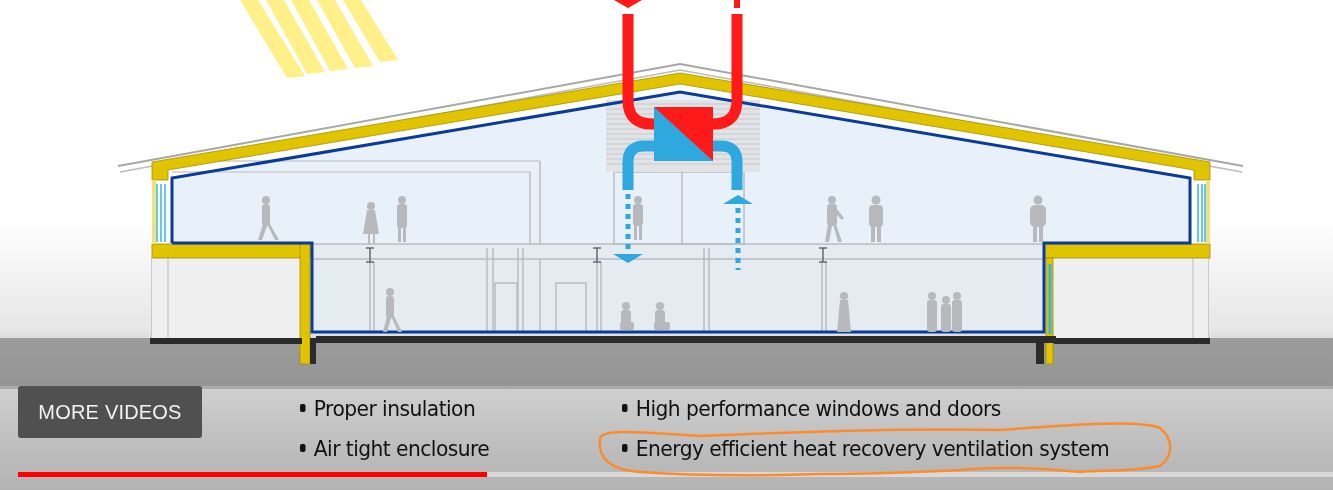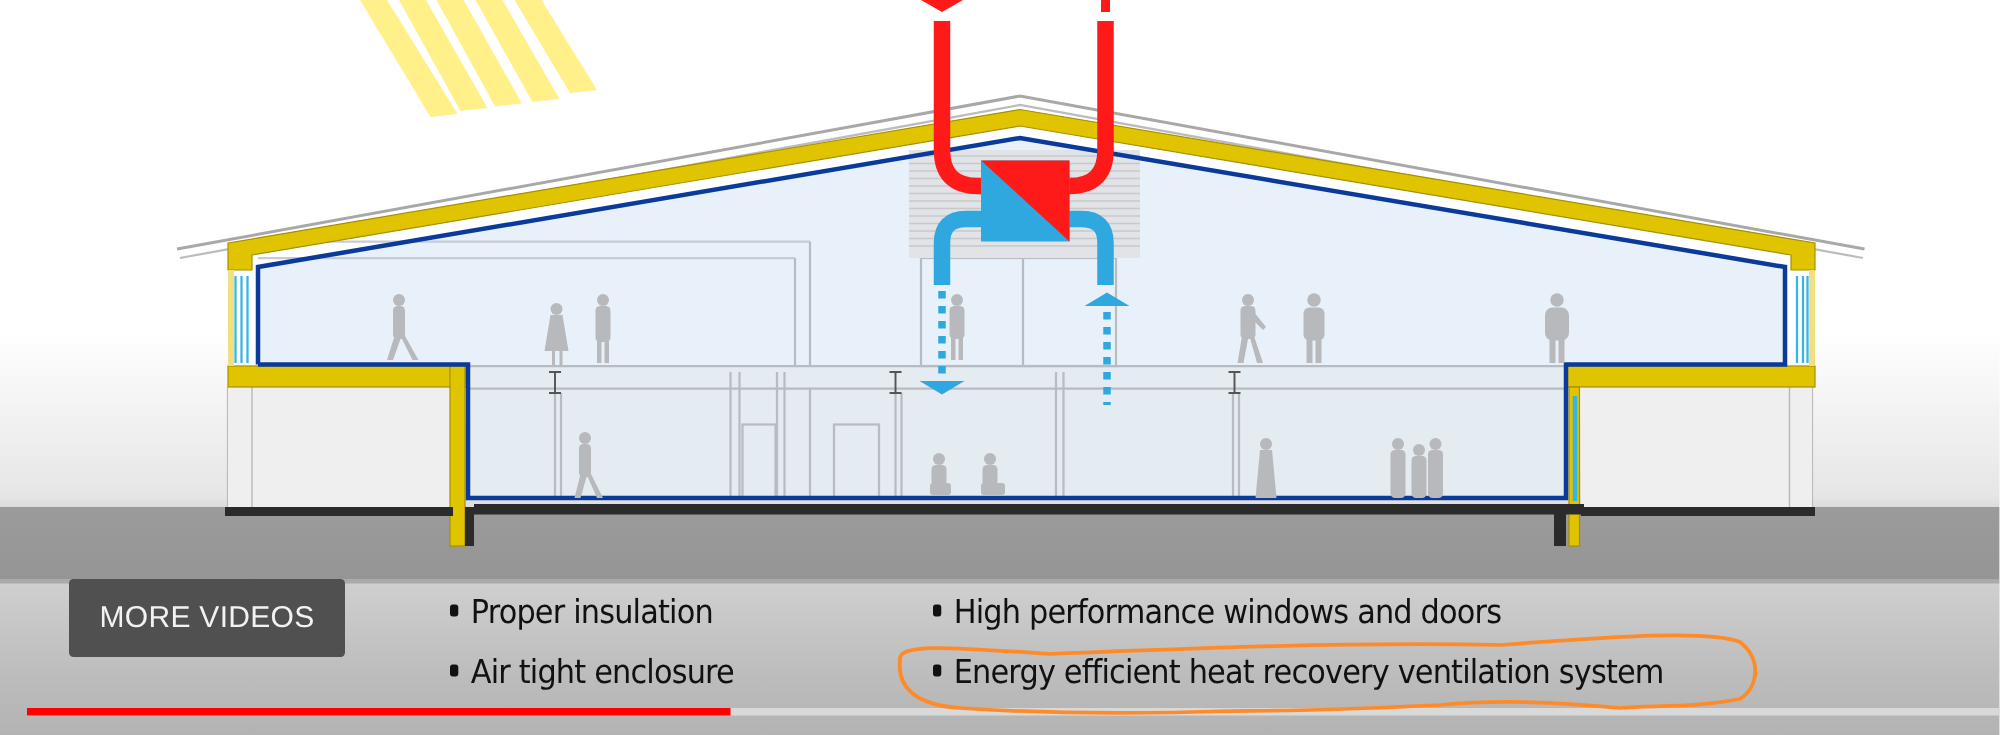--- a/index.html
+++ b/index.html
@@ -9,21 +9,21 @@
             background: linear-gradient(#ffffff 0px, #ffffff 220px, #e6e6e6 330px, #dcdcdc 338px); }
   .ground { position:absolute; left:0; top:338px; width:1333px; height:48px;
             background: linear-gradient(#9b9b9b, #959595); }
   .caption-band { position:absolute; left:0; top:386px; width:1333px; height:104px;
             background: linear-gradient(#d0d0d0, #bdbdbd 60%, #b3b3b3); }
   .caption-band::before { content:""; position:absolute; left:0; top:0; width:100%; height:3px; background:#aaaaaa; }
   svg.scene { position:absolute; left:0; top:0; }
   .more-videos { position:absolute; left:18px; top:386px; width:184px; height:52px;
             background:#505050; border-radius:3px; color:#f2f2f2; font-size:20px;
             display:flex; align-items:center; justify-content:center; letter-spacing:0.2px;
-            cursor:pointer; border:none; padding:0; font-family:"Liberation Sans", sans-serif;margin-left:28px; }
+            cursor:pointer; border:none; padding:0; font-family:"Liberation Sans", sans-serif; }
   .bullet { position:absolute; font-family:"DejaVu Sans", sans-serif; font-size:22px;
             color:#111; white-space:nowrap; letter-spacing:-0.6px; transform:scaleX(0.92); transform-origin:left center; }
   .bullet .dot { display:inline-block; width:6px; height:8px; background:#111; border-radius:2px;
             margin-right:9px; vertical-align:middle; position:relative; top:-2px; }
   .progress-track { position:absolute; left:18px; top:472px; width:1315px; height:5px; background:#d9d9d9; }
   .progress-fill { position:absolute; left:0; top:0; height:5px; background:#ff0000; }
   .highlight-loop { position:absolute; left:0; top:0; pointer-events:none; }
 </style>
 </head>
 <body>

